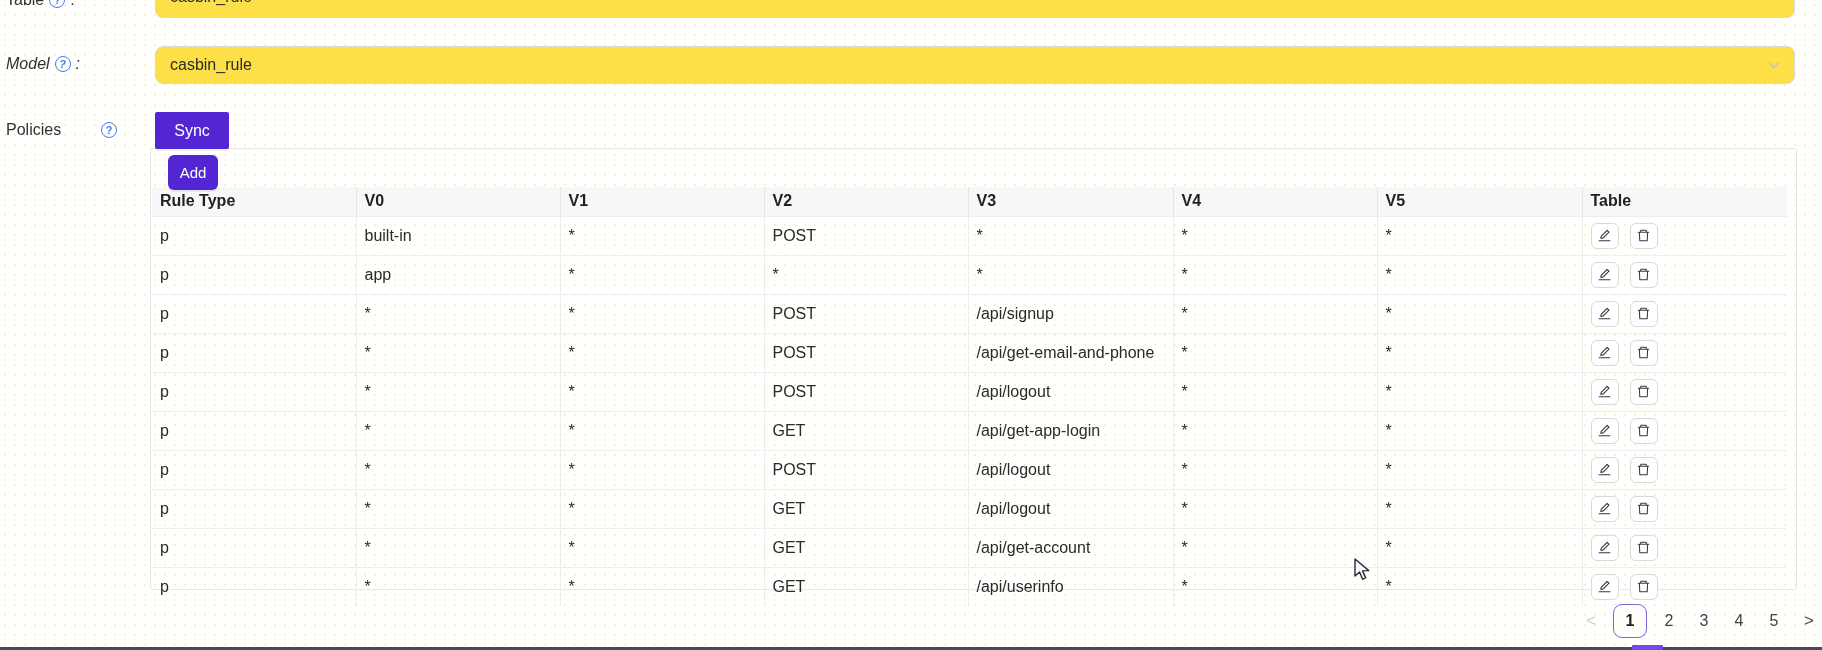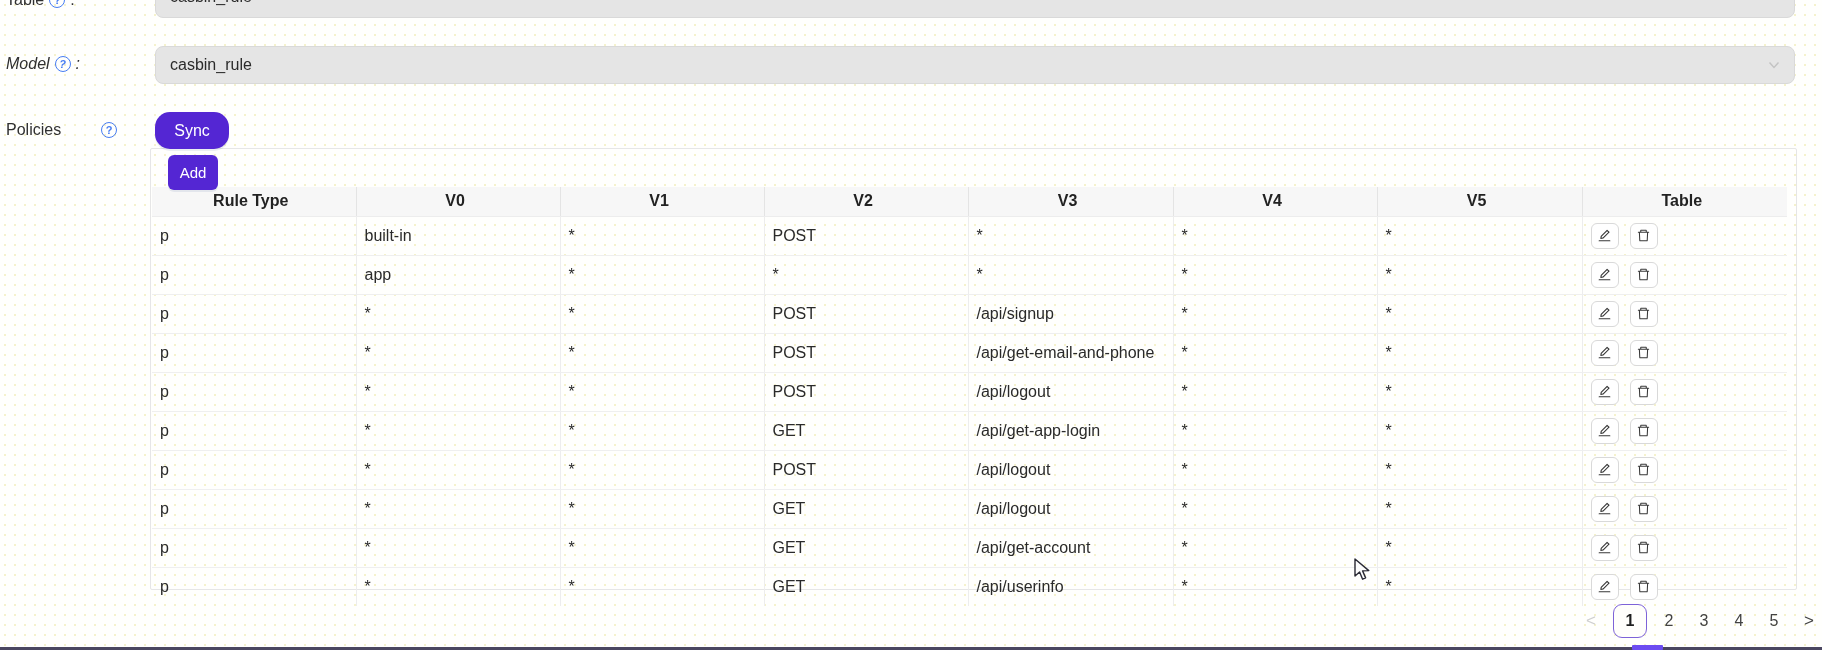--- a/index.html
+++ b/index.html
@@ -29,53 +29,53 @@
   }
   .help-icon{
     width:16px;height:16px;border:1px solid var(--help);border-radius:50%;
     color:var(--help);font-size:11px;font-weight:bold;line-height:14px;
     display:inline-flex;align-items:center;justify-content:center;
   }
 
   
   .text-input,.select-box{
     position:absolute;left:155px;width:1640px;height:40px;
-    background:#e5e5e5;border:1px solid var(--border);border-radius:8px;
+    background:#fde047;border:1px solid var(--border);border-radius:8px;
     font-size:16px;color:var(--text);display:flex;align-items:center;
     padding:0 14px;
   }
   #table-input{top:-24px;height:42px;}
   #model-select{top:46px;height:38px;}
   .select-arrow{
     position:absolute;right:14px;top:50%;transform:translateY(-50%);
     width:12px;height:12px;color:#c3c3c3;
   }
 
   
   .btn-primary{
-    background:var(--primary);color:#fff;border:none;border-radius:15px;
+    background:var(--primary);color:#fff;border:none;border-radius:2px;
     font-family:"Liberation Sans",sans-serif;cursor:pointer;
     box-shadow:0 2px 0 rgba(5,35,115,0.08);
   }
   #sync-btn{position:absolute;left:155px;top:112px;width:74px;height:37px;font-size:16px;z-index:3;}
   #add-btn{position:absolute;left:17px;top:6px;width:50px;height:35px;font-size:15px;border-radius:6px;z-index:2;}
 
   
   #policies-panel{
     position:absolute;left:150px;top:148px;width:1647px;height:442px;
     border:1px solid #e6e6e6;border-radius:2px;background:transparent;
   }
 
   
   #policy-table{
     position:absolute;left:1px;top:38px;width:1635px;
     border-collapse:collapse;table-layout:fixed;font-size:16px;
   }
   #policy-table th{
-    background:#f7f7f7;font-weight:bold;color:#222;text-align:center;
+    background:#f7f7f7;font-weight:bold;color:#222;text-align:left;
     height:29px;padding:3px 14px 3px 8px;
     border-bottom:1px solid var(--line);border-right:1px solid #e4e4e4;
     font-size:16px;
   }
   #policy-table th:last-child{border-right:none;}
   #policy-table td{
     height:35px;padding:6px 16px 6px 8px;line-height:22px;
     border-bottom:1px solid var(--rowline);border-right:1px solid var(--line);
     vertical-align:middle;color:#2a2a2a;background:transparent;
     word-wrap:break-word;

